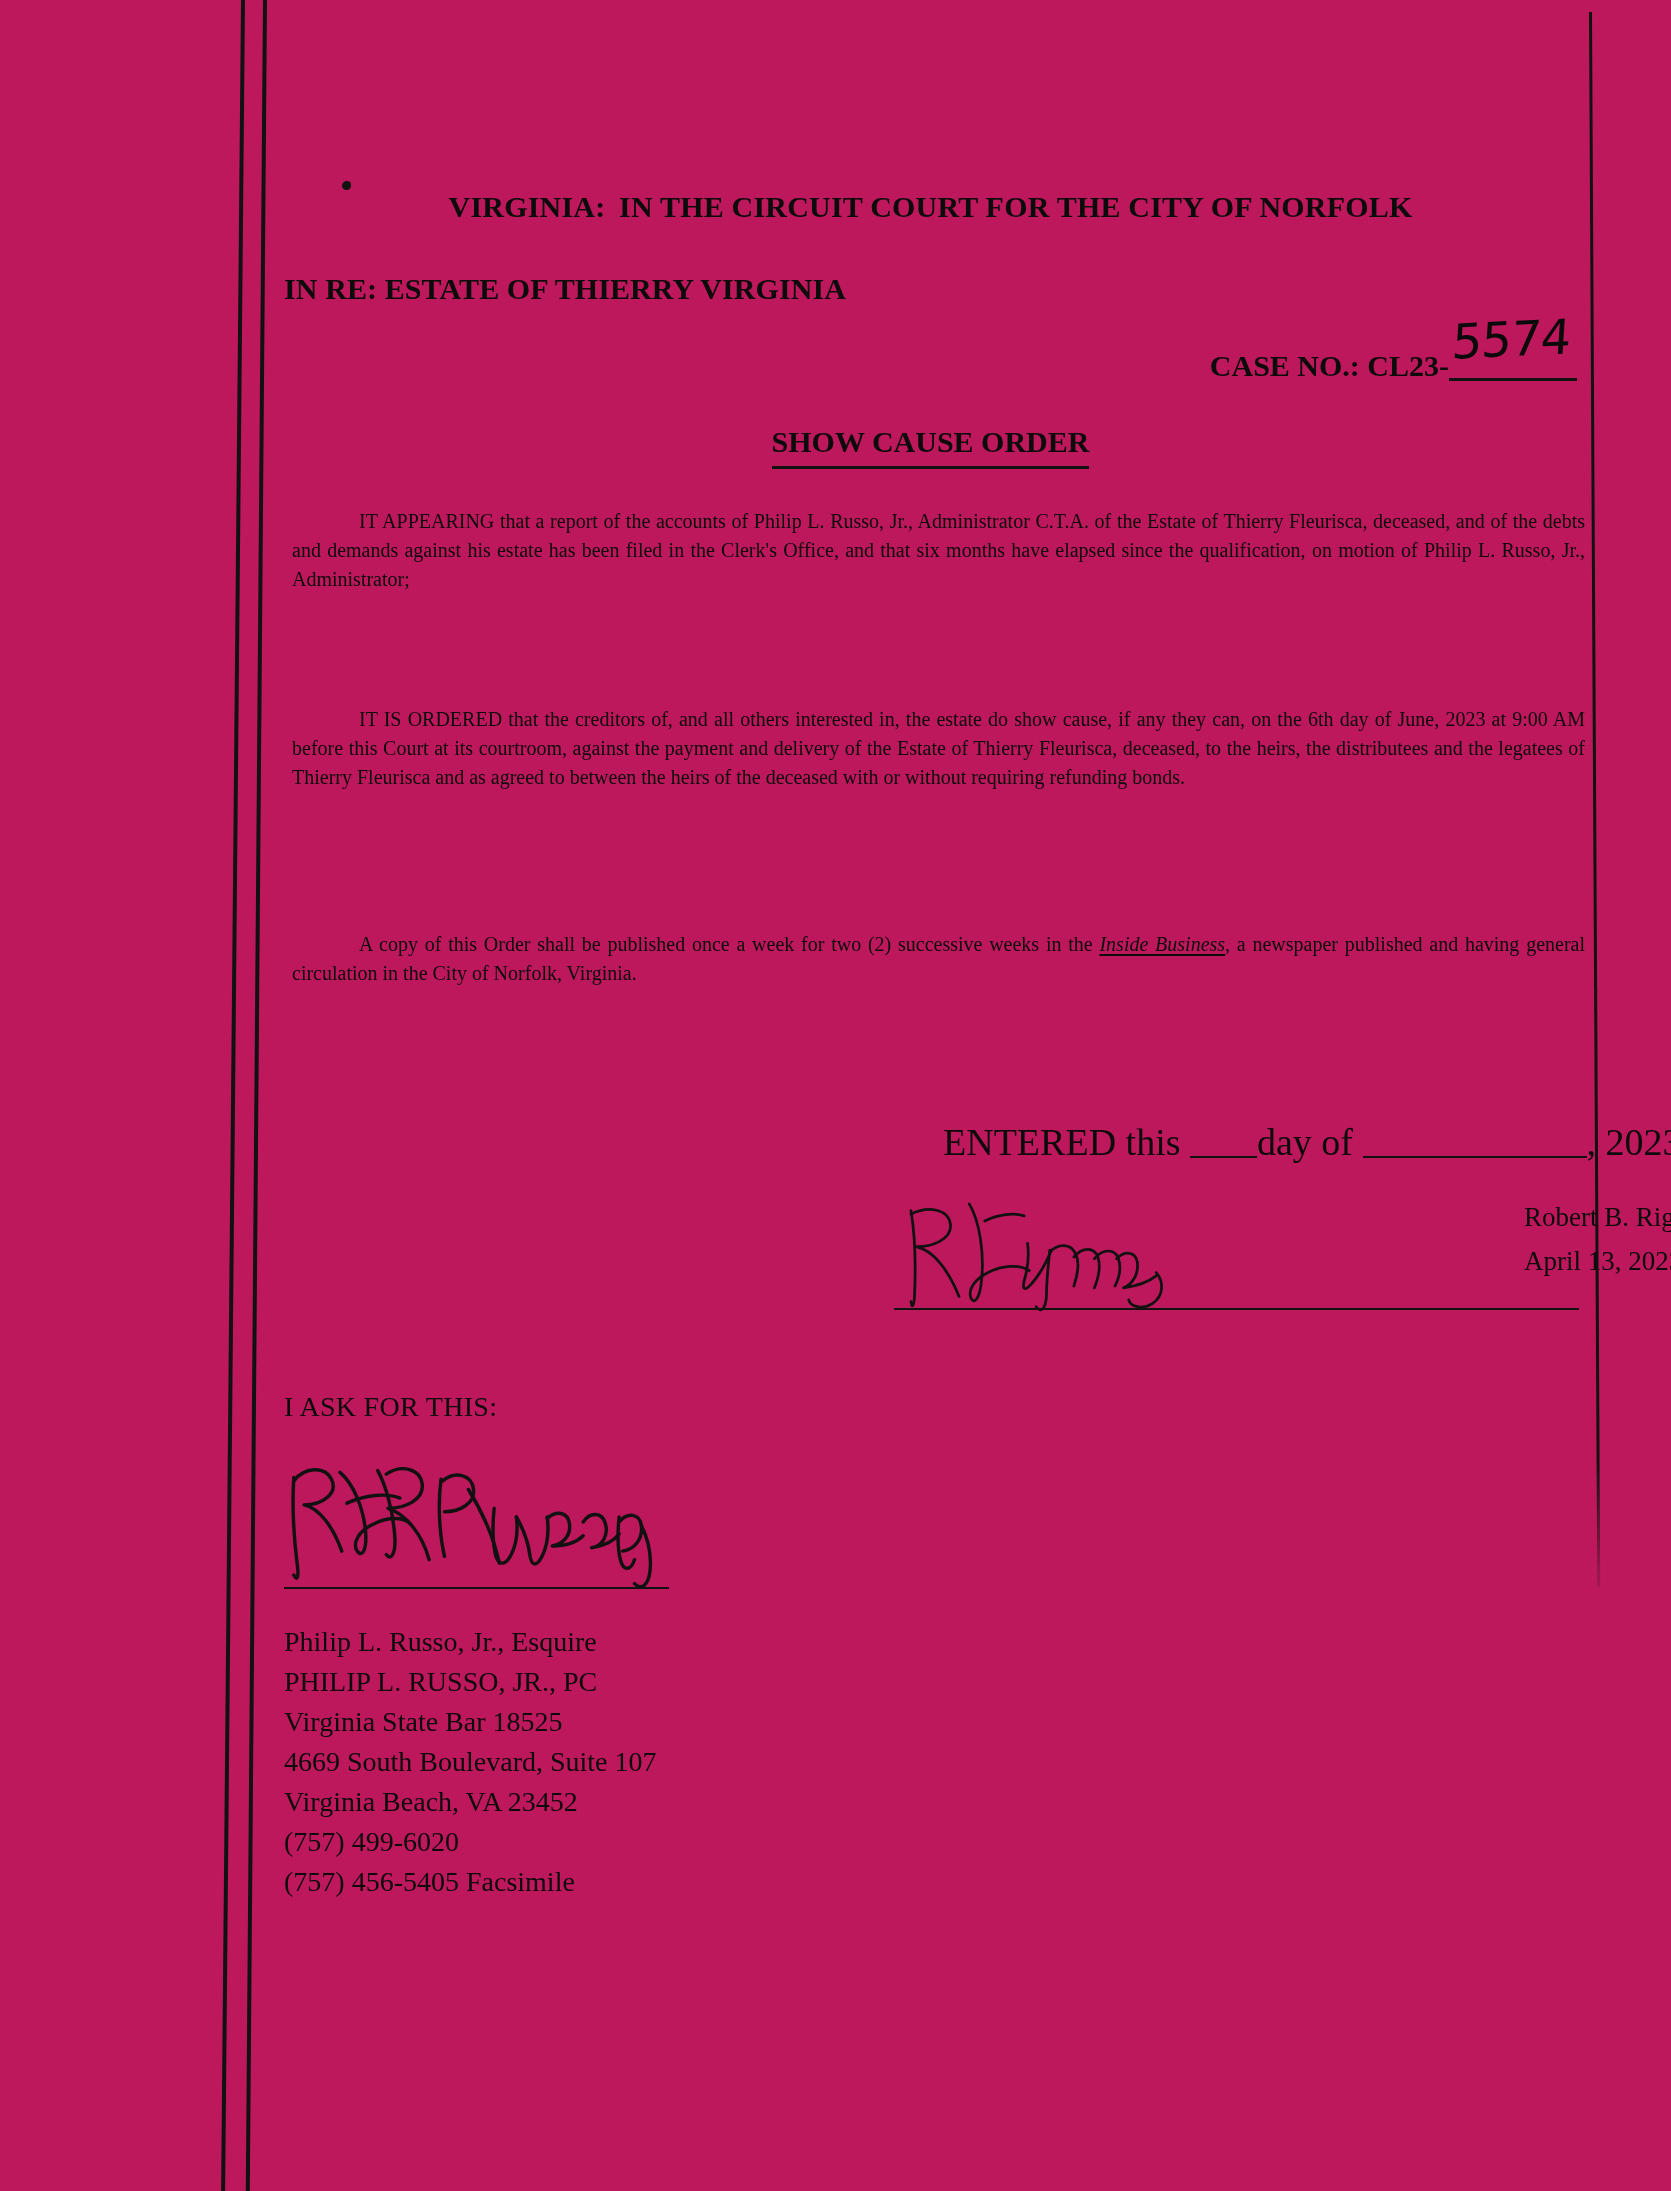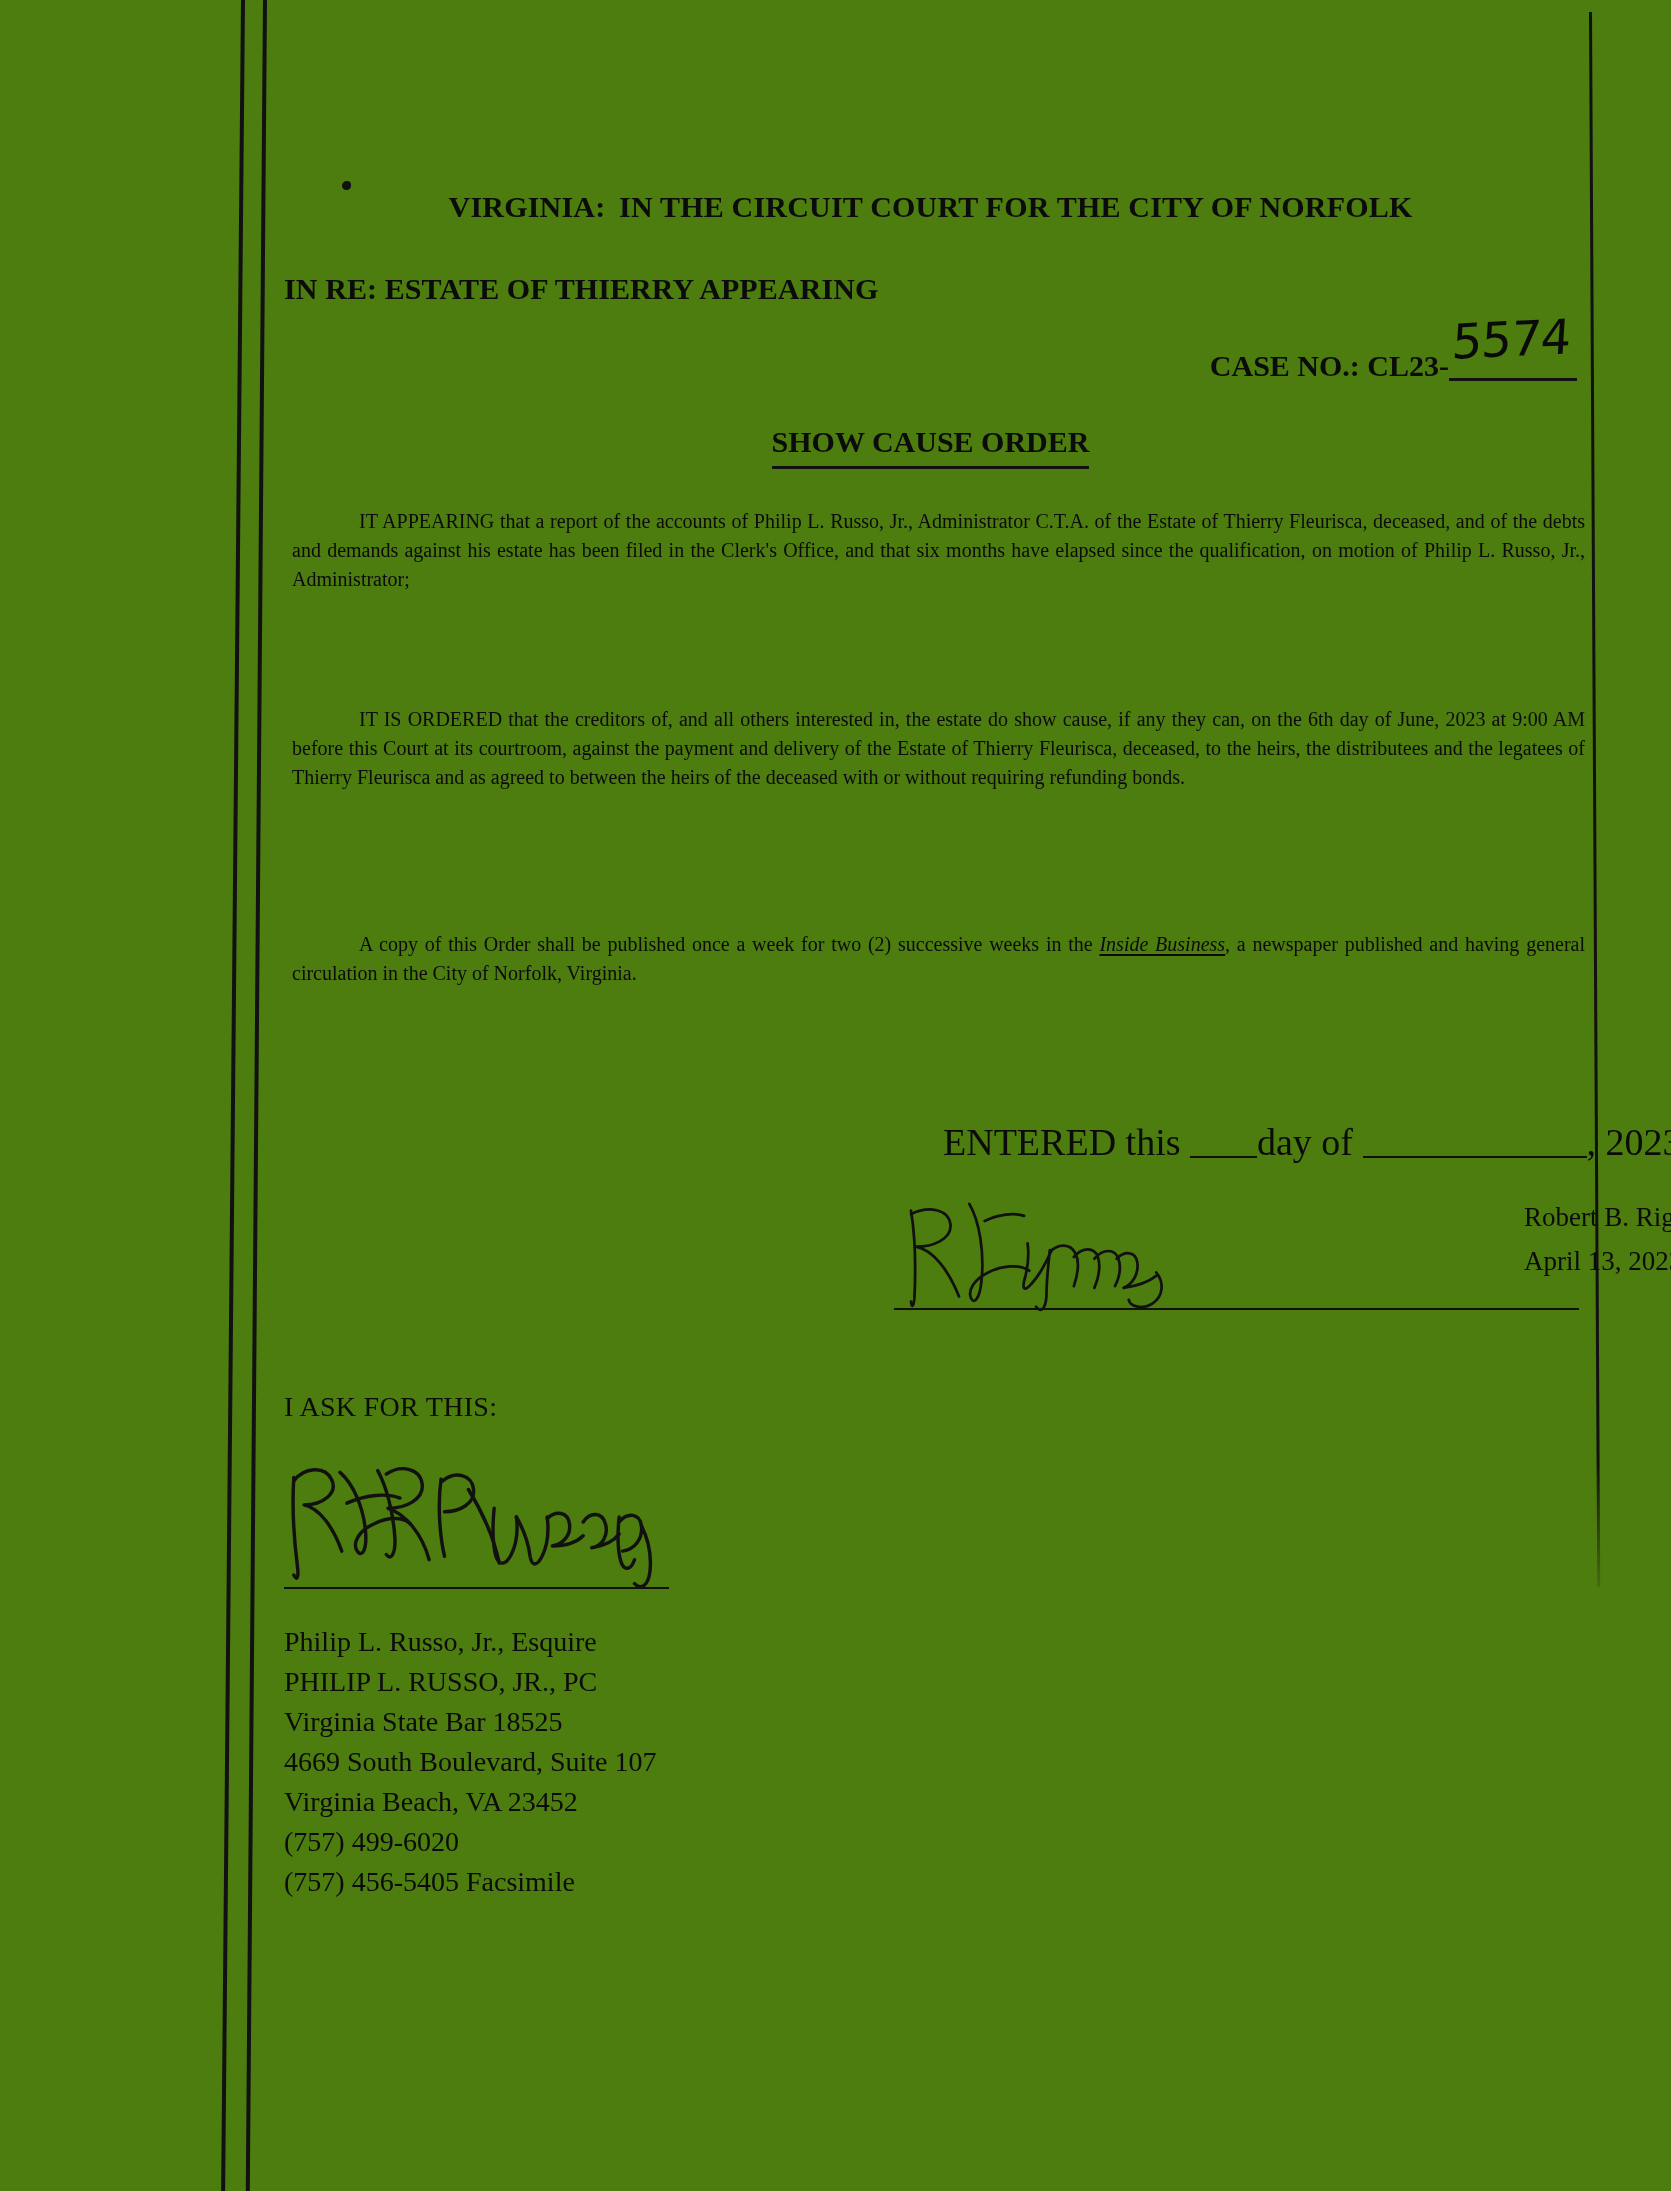--- a/index.html
+++ b/index.html
@@ -5,21 +5,21 @@
   html, body {
     margin: 0;
     padding: 0;
     background: #ffffff;
   }
 
   #page {
     position: relative;
     width: 1672px;
     height: 2192px;
-    background: #4d7c0f;
+    background: #be185d;
     overflow: hidden;
     font-family: "Liberation Serif", "DejaVu Serif", serif;
     color: #0b0b0b;
   }
 
   
   .scan-line {
     position: absolute;
     background: #111111;
     transform-origin: top center;
@@ -261,21 +261,21 @@
   <div class="scan-line scan-line-right"></div>
 
   <div class="content">
 
     <div class="speck"></div>
 
     <div class="court-title">
       <span>VIRGINIA:</span><span class="gap"></span><span>IN THE CIRCUIT COURT FOR THE CITY OF NORFOLK</span>
     </div>
 
-    <div class="in-re">IN RE: ESTATE OF THIERRY APPEARING</div>
+    <div class="in-re">IN RE: ESTATE OF THIERRY VIRGINIA</div>
 
     <div class="case-no-row">
       <span>CASE NO.: CL23-</span><span class="case-blank"><span class="handwritten-case">5574</span></span>
     </div>
 
     <div class="doc-heading">
       <span>SHOW CAUSE ORDER</span>
     </div>
 
     <div class="body-para p1">IT APPEARING that a report of the accounts of Philip L. Russo, Jr., Administrator C.T.A. of the Estate of Thierry Fleurisca, deceased, and of the debts and demands against his estate has been filed in the Clerk's Office, and that six months have elapsed since the qualification, on motion of Philip L. Russo, Jr., Administrator;</div>

